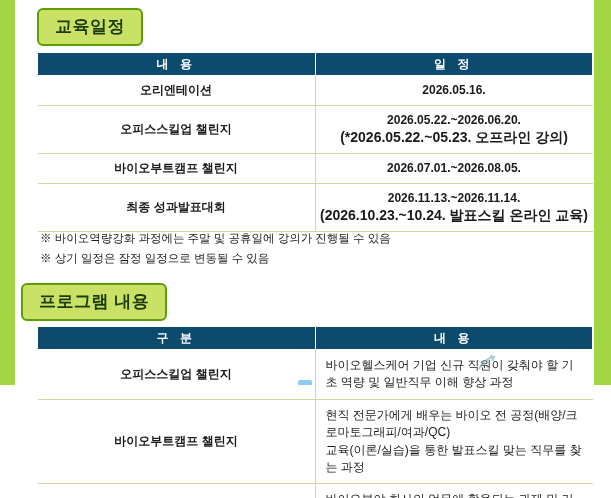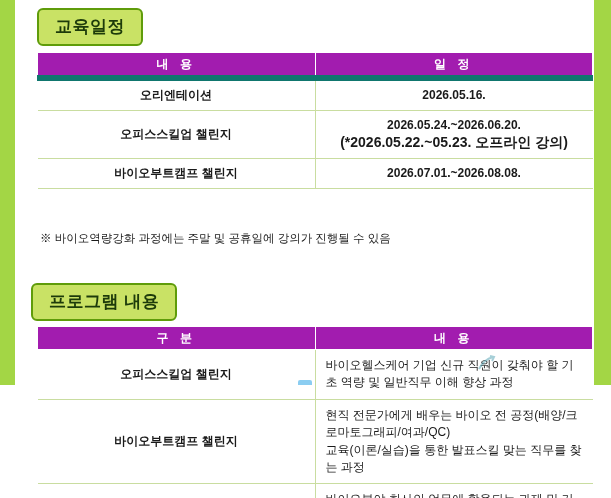--- a/index.html
+++ b/index.html
@@ -54,41 +54,41 @@
     letter-spacing: 0.5px;
   }
   .heading-wrap-1 {
     position: absolute;
     top: 8px;
     left: 22px;
   }
   .heading-wrap-2 {
     position: absolute;
     top: 283px;
-    left: 16px;
+    left: 6px;
   }
 
   table.schedule, table.program {
     position: absolute;
     border-collapse: collapse;
     table-layout: fixed;
     font-size: 11px;
   }
   table.schedule {
     top: 52px;
     left: 22px;
     width: 556px;
   }
   table.program {
     top: 326px;
     left: 22px;
     width: 556px;
   }
   table.schedule th, table.program th {
-    background: #a21caf;
+    background: #0c4a6e;
     color: #ffffff;
     font-weight: bold;
     font-size: 12px;
     letter-spacing: 4px;
     height: 20px;
     border: 1px solid #ffffff;
     text-align: center;
     vertical-align: middle;
   }
   table.schedule td, table.program td {
@@ -110,21 +110,21 @@
     font-size: 12px;
     padding: 6px 4px;
     line-height: 1.35;
   }
   table.schedule td.value .sub {
     display: block;
     font-size: 14px;
     font-weight: bold;
   }
   table.schedule tr:first-child td {
-    border-top: 6px solid #0f766e;
+    border-top: 1px solid #0f766e;
   }
 
   table.program td.label {
     width: 150px;
     text-align: center;
     font-weight: bold;
     font-size: 12px;
     border-right: 1px solid #c9dda0;
     padding: 7px 4px;
   }
@@ -196,35 +196,43 @@
       <tbody>
         <tr>
           <td class="label">오리엔테이션</td>
           <td class="value">
             <span>2026.05.16.</span>
           </td>
         </tr>
         <tr>
           <td class="label">오피스스킬업 챌린지</td>
           <td class="value">
-            <span>2026.05.24.~2026.06.20.</span>
+            <span>2026.05.22.~2026.06.20.</span>
             <span class="sub">(*2026.05.22.~05.23. 오프라인 강의)</span>
           </td>
         </tr>
         <tr>
           <td class="label">바이오부트캠프 챌린지</td>
           <td class="value">
-            <span>2026.07.01.~2026.08.08.</span>
+            <span>2026.07.01.~2026.08.05.</span>
+          </td>
+        </tr>
+        <tr>
+          <td class="label">최종 성과발표대회</td>
+          <td class="value">
+            <span>2026.11.13.~2026.11.14.</span>
+            <span class="sub">(2026.10.23.~10.24. 발표스킬 온라인 교육)</span>
           </td>
         </tr>
       </tbody>
     </table>
 
     <div class="notes">
       <div>※ 바이오역량강화 과정에는 주말 및 공휴일에 강의가 진행될 수 있음</div>
+      <div>※ 상기 일정은 잠정 일정으로 변동될 수 있음</div>
     </div>
 
     <div class="heading-wrap-2">
       <span class="heading">프로그램 내용</span>
     </div>
 
     <table class="program">
       <thead>
         <tr>
           <th>구 분</th>

